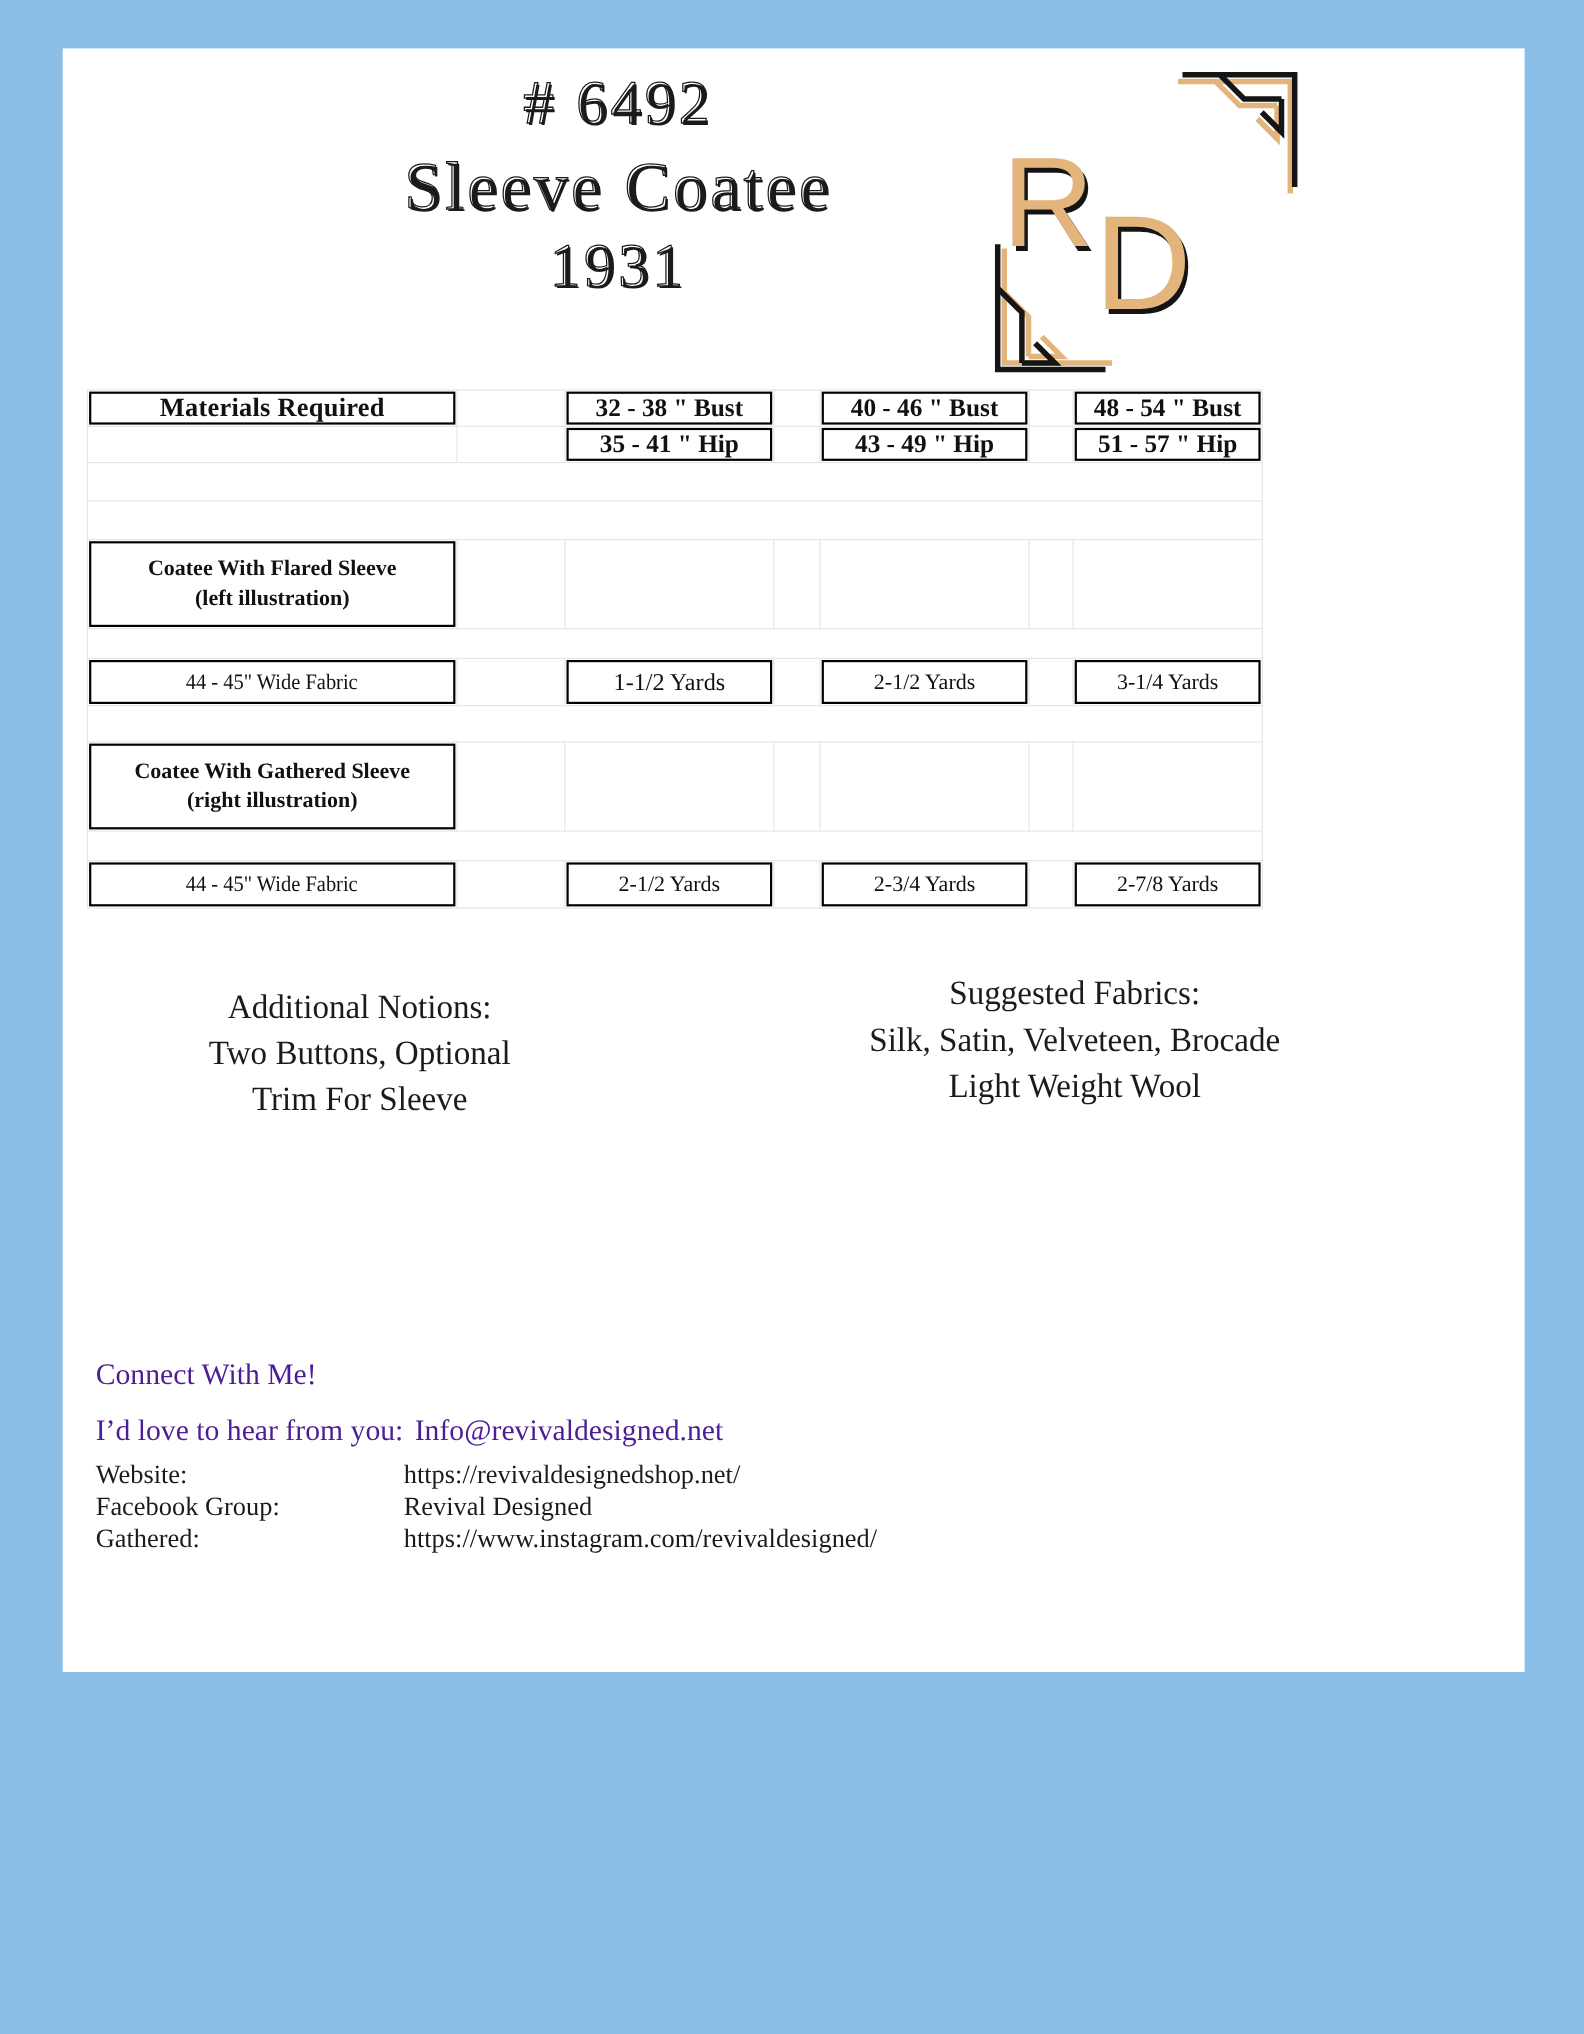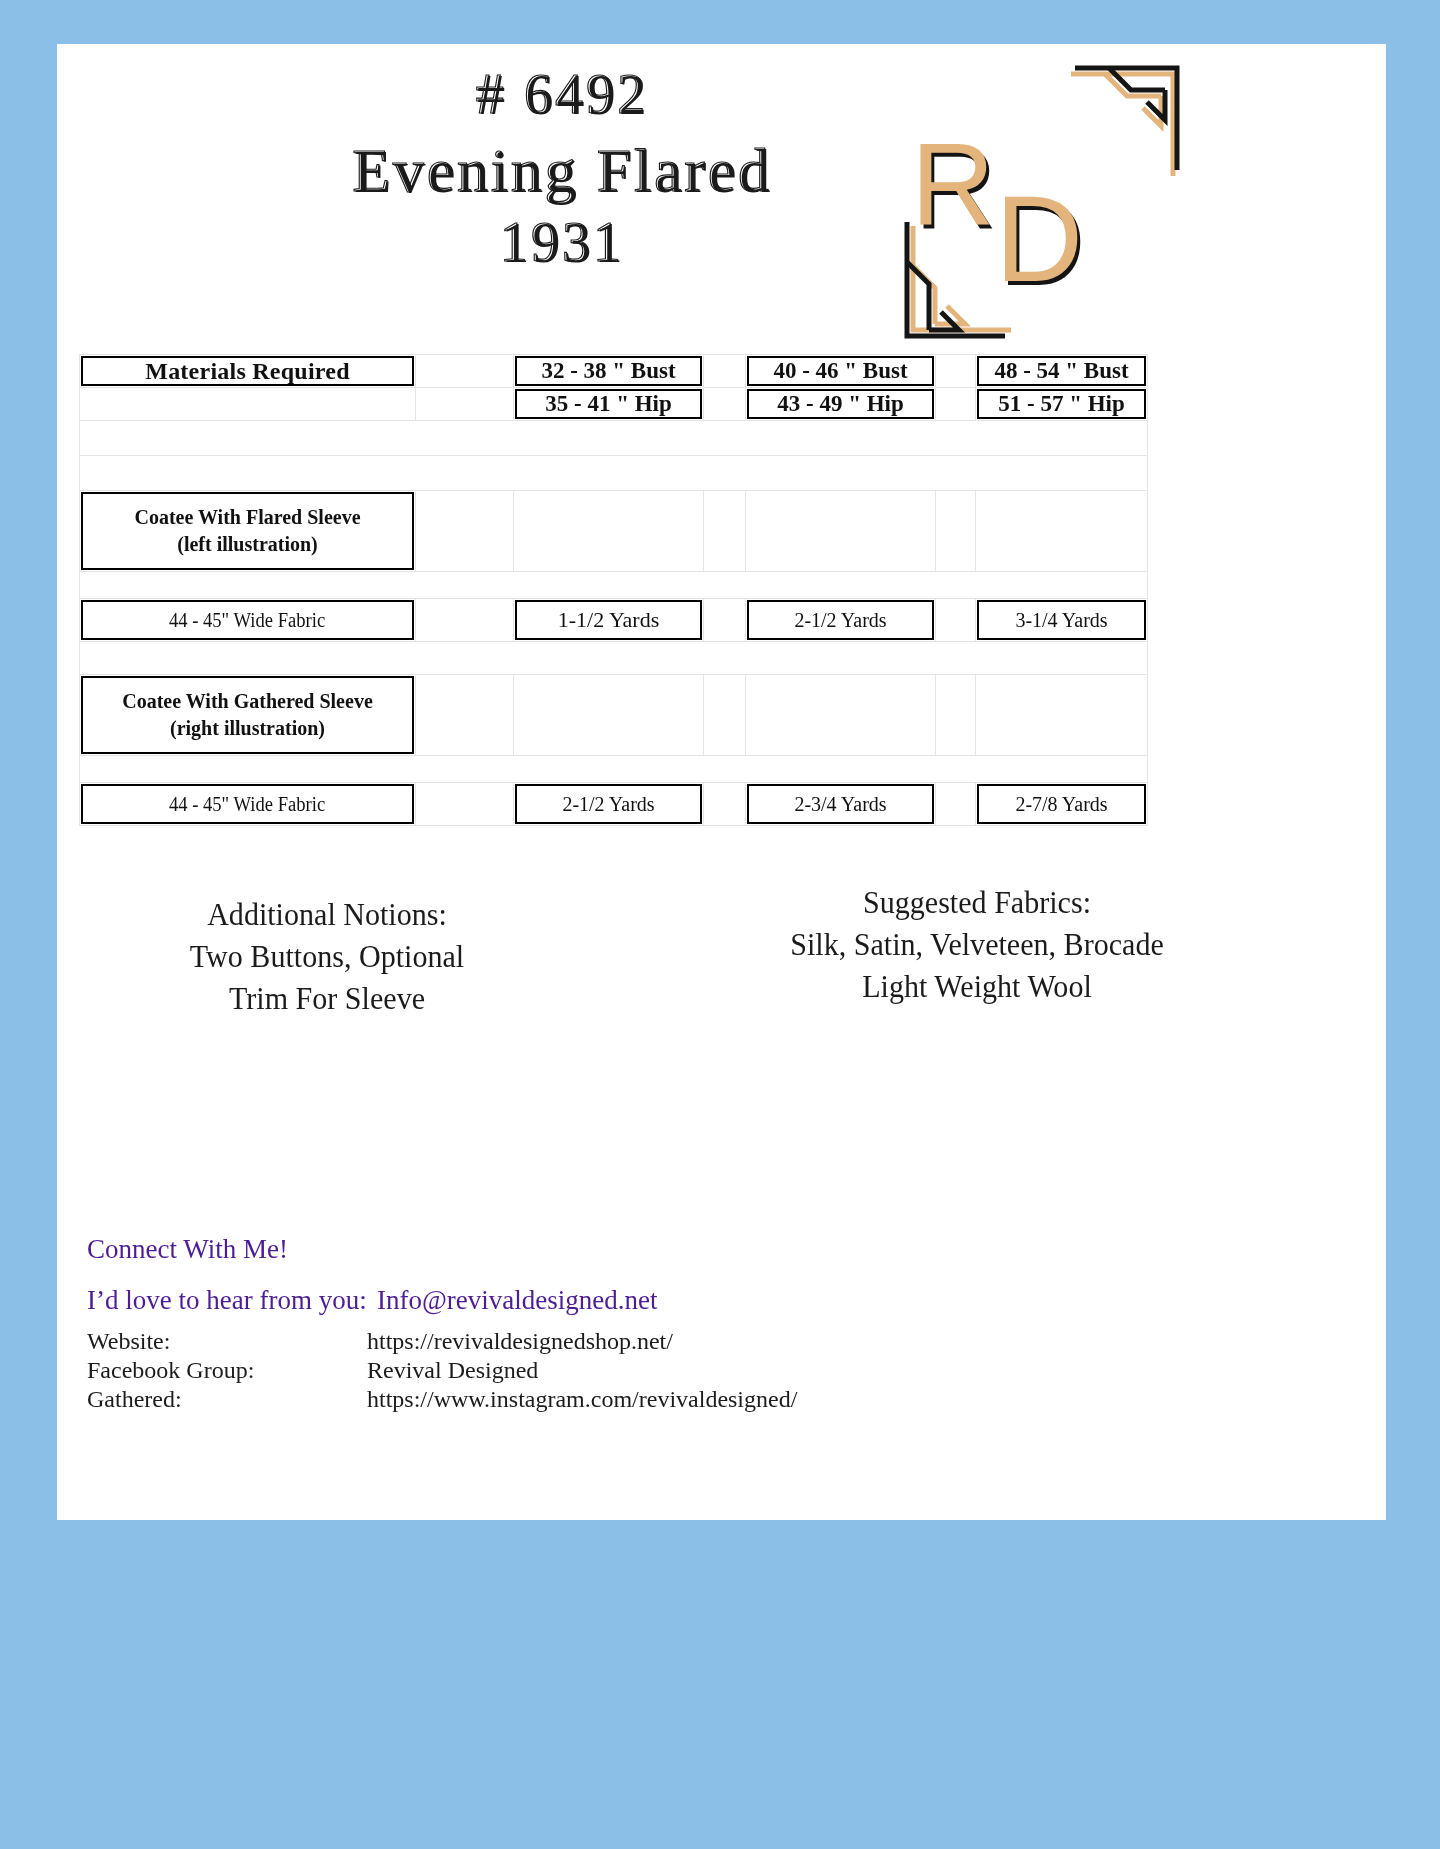--- a/index.html
+++ b/index.html
@@ -199,21 +199,21 @@
   #links .lab { width: 280px; }
   #links .val { white-space: nowrap; }
 </style>
 </head>
 <body>
 
 <div id="page">
 
   <div id="title-block">
     <div class="title-line" id="title-number"># 6492</div>
-    <div class="title-line" id="title-name">Evening Flared</div>
+    <div class="title-line" id="title-name">Sleeve Coatee</div>
     <div class="title-line" id="title-year">1931</div>
   </div>
 
   <div id="logo">
     <span class="corner-bracket" id="bracket-tr">
       <svg width="120" height="130" viewBox="0 0 120 130">
         <g fill="none" stroke="#e3b57c" stroke-width="5">
           <path d="M6 22 H108 V124"></path>
           <path d="M40 22 L62 44 H96"></path>
           <path d="M96 44 V74 L78 56"></path>

